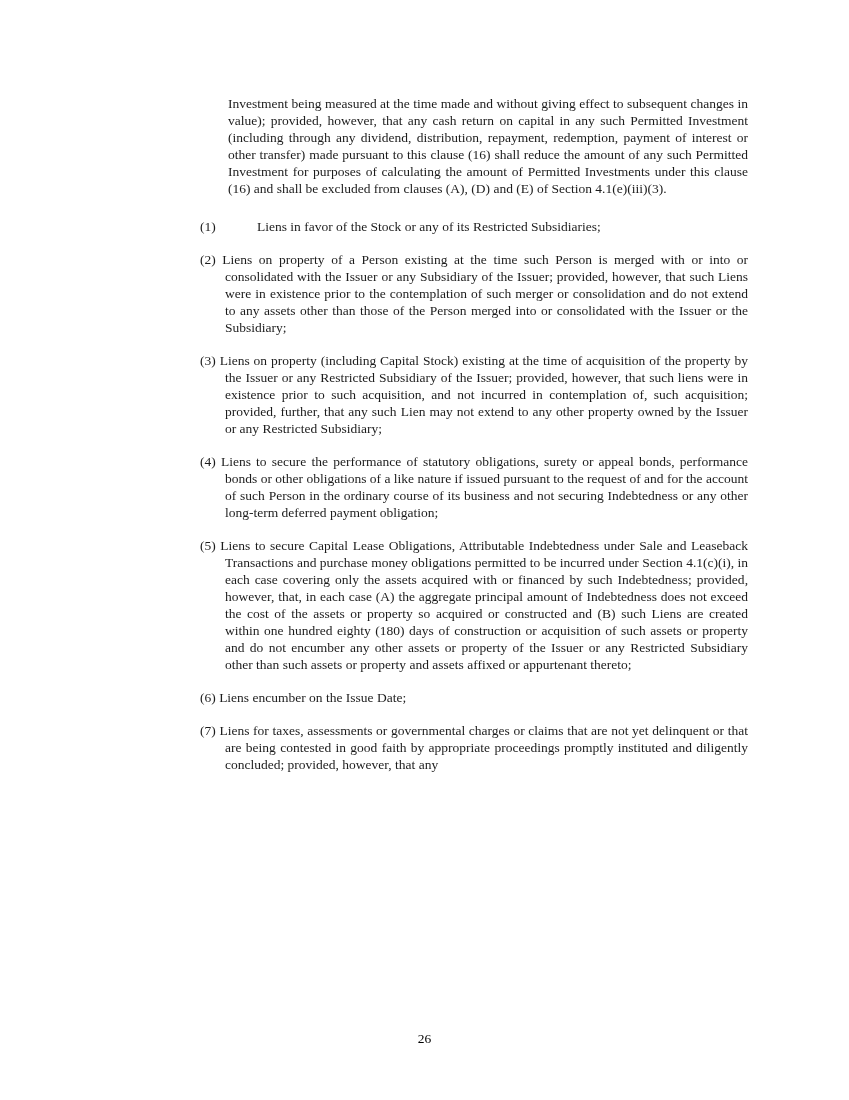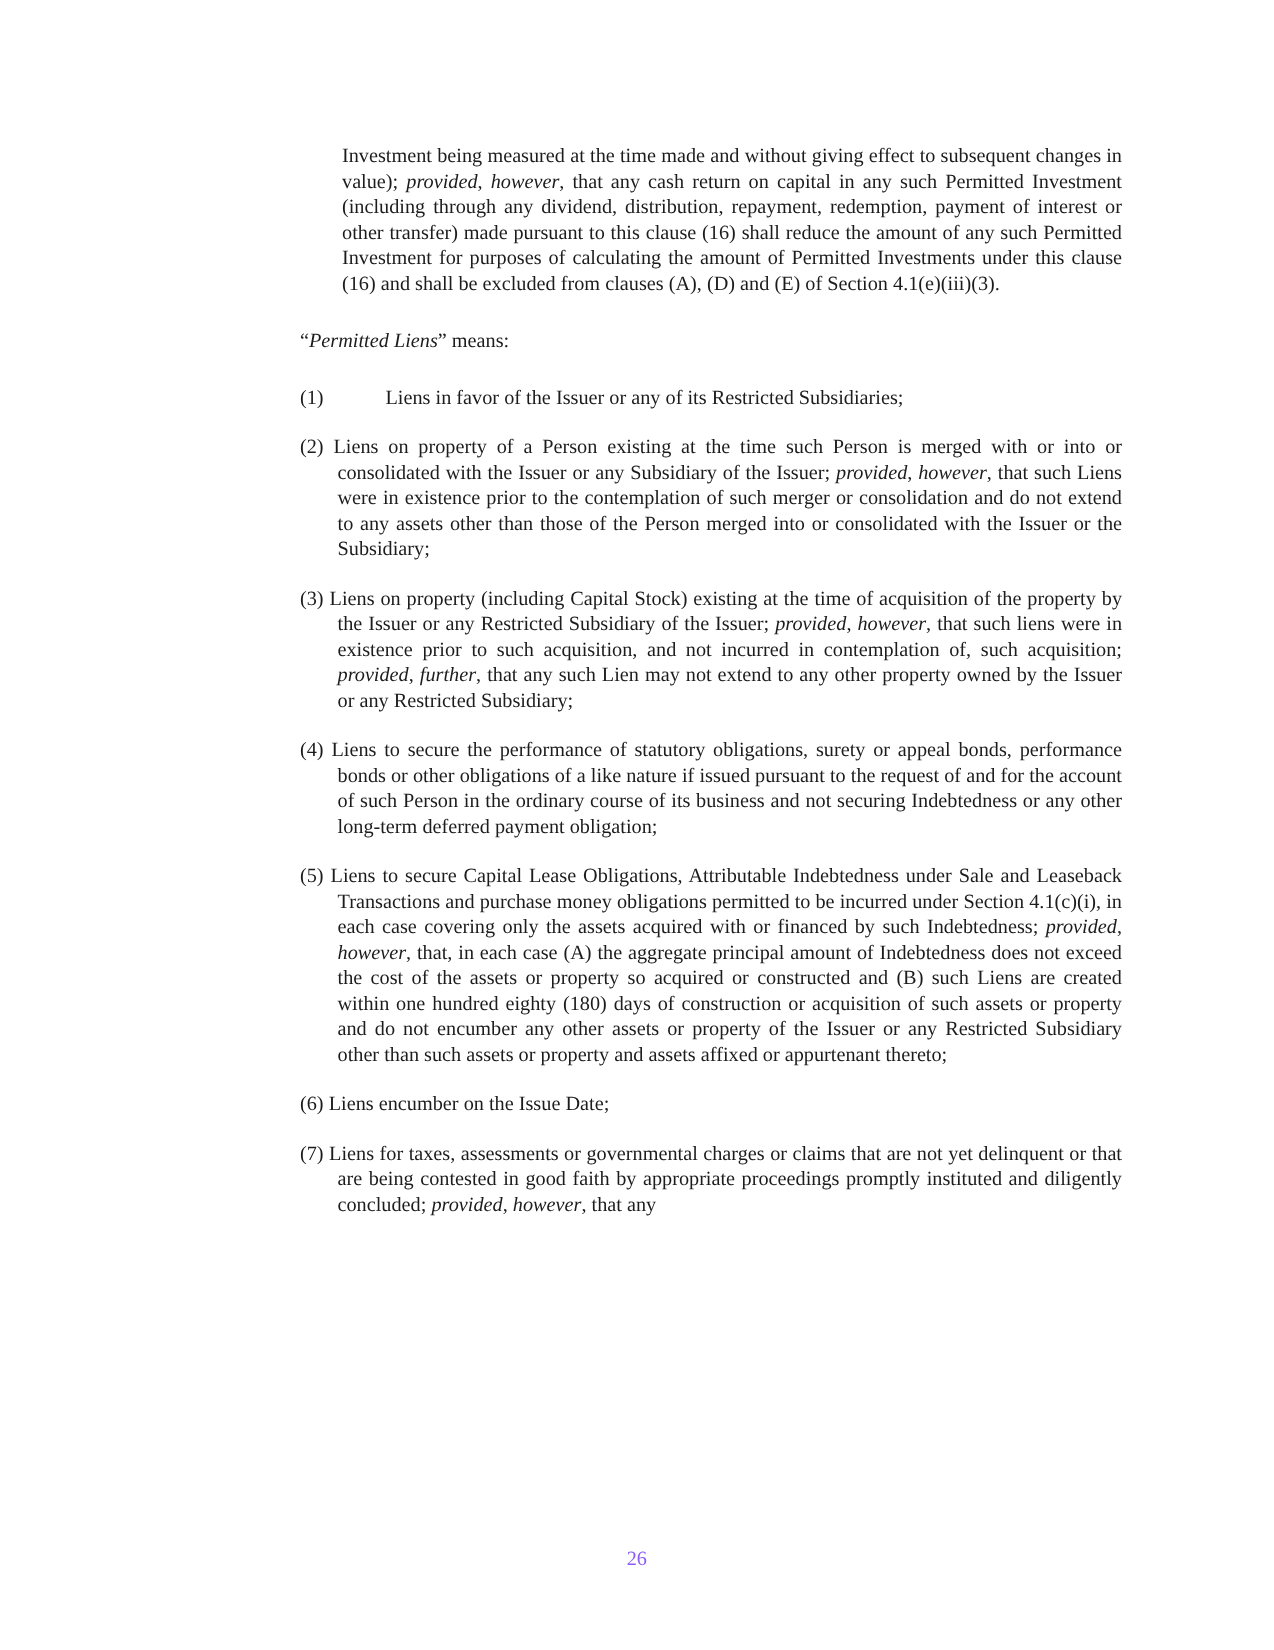--- a/index.html
+++ b/index.html
@@ -40,42 +40,41 @@
   }
   .item {
     padding-left: 25px;
     text-indent: -25px;
   }
   .num-tab {
     display: inline-block;
     width: 57px;
     text-indent: 0;
   }
-  .it { font-style: italic; }
+  .it { }
   .page-number {
     position: absolute;
     left: 0;
     right: 0;
     top: 1030px;
     text-align: center;
     font-size: 13.5px;
-    color: #8b5cf6;
+    color: #000000;
   }
 </style>
 </head>
 <body>
 
 <div class="page">
   <div class="content">
 
     <p class="para intro"><span>Investment being measured at the time made and without giving effect to subsequent changes in value); </span><span class="it">provided</span><span>, </span><span class="it">however</span><span>, that any cash return on capital in any such Permitted Investment (including through any dividend, distribution, repayment, redemption, payment of interest or other transfer) made pursuant to this clause (16) shall reduce the amount of any such Permitted Investment for purposes of calculating the amount of Permitted Investments under this clause (16) and shall be excluded from clauses (A), (D) and (E) of Section 4.1(e)(iii)(3).</span></p>
 
-    <p class="para heading"><span>“</span><span class="it">Permitted Liens</span><span>” means:</span></p>
 
-    <p class="para item"><span class="num num-tab">(1)</span><span class="txt"><span>Liens in favor of the Issuer or any of its Restricted Subsidiaries;</span></span></p>
+    <p class="para item"><span class="num num-tab">(1)</span><span class="txt"><span>Liens in favor of the Stock or any of its Restricted Subsidiaries;</span></span></p>
 
     <p class="para item"><span class="num">(2)</span> <span class="txt"><span>Liens on property of a Person existing at the time such Person is merged with or into or consolidated with the Issuer or any Subsidiary of the Issuer; </span><span class="it">provided</span><span>, </span><span class="it">however</span><span>, that such Liens were in existence prior to the contemplation of such merger or consolidation and do not extend to any assets other than those of the Person merged into or consolidated with the Issuer or the Subsidiary;</span></span></p>
 
     <p class="para item"><span class="num">(3)</span> <span class="txt"><span>Liens on property (including Capital Stock) existing at the time of acquisition of the property by the Issuer or any Restricted Subsidiary of the Issuer; </span><span class="it">provided</span><span>, </span><span class="it">however</span><span>, that such liens were in existence prior to such acquisition, and not incurred in contemplation of, such acquisition; </span><span class="it">provided</span><span>, </span><span class="it">further</span><span>, that any such Lien may not extend to any other property owned by the Issuer or any Restricted Subsidiary;</span></span></p>
 
     <p class="para item"><span class="num">(4)</span> <span class="txt"><span>Liens to secure the performance of statutory obligations, surety or appeal bonds, performance bonds or other obligations of a like nature if issued pursuant to the request of and for the account of such Person in the ordinary course of its business and not securing Indebtedness or any other long-term deferred payment obligation;</span></span></p>
 
     <p class="para item"><span class="num">(5)</span> <span class="txt"><span>Liens to secure Capital Lease Obligations, Attributable Indebtedness under Sale and Leaseback Transactions and purchase money obligations permitted to be incurred under Section 4.1(c)(i), in each case covering only the assets acquired with or financed by such Indebtedness; </span><span class="it">provided</span><span>, </span><span class="it">however</span><span>, that, in each case (A) the aggregate principal amount of Indebtedness does not exceed the cost of the assets or property so acquired or constructed and (B) such Liens are created within one hundred eighty (180) days of construction or acquisition of such assets or property and do not encumber any other assets or property of the Issuer or any Restricted Subsidiary other than such assets or property and assets affixed or appurtenant thereto;</span></span></p>
 
     <p class="para item"><span class="num">(6)</span> <span class="txt"><span>Liens encumber on the Issue Date;</span></span></p>

